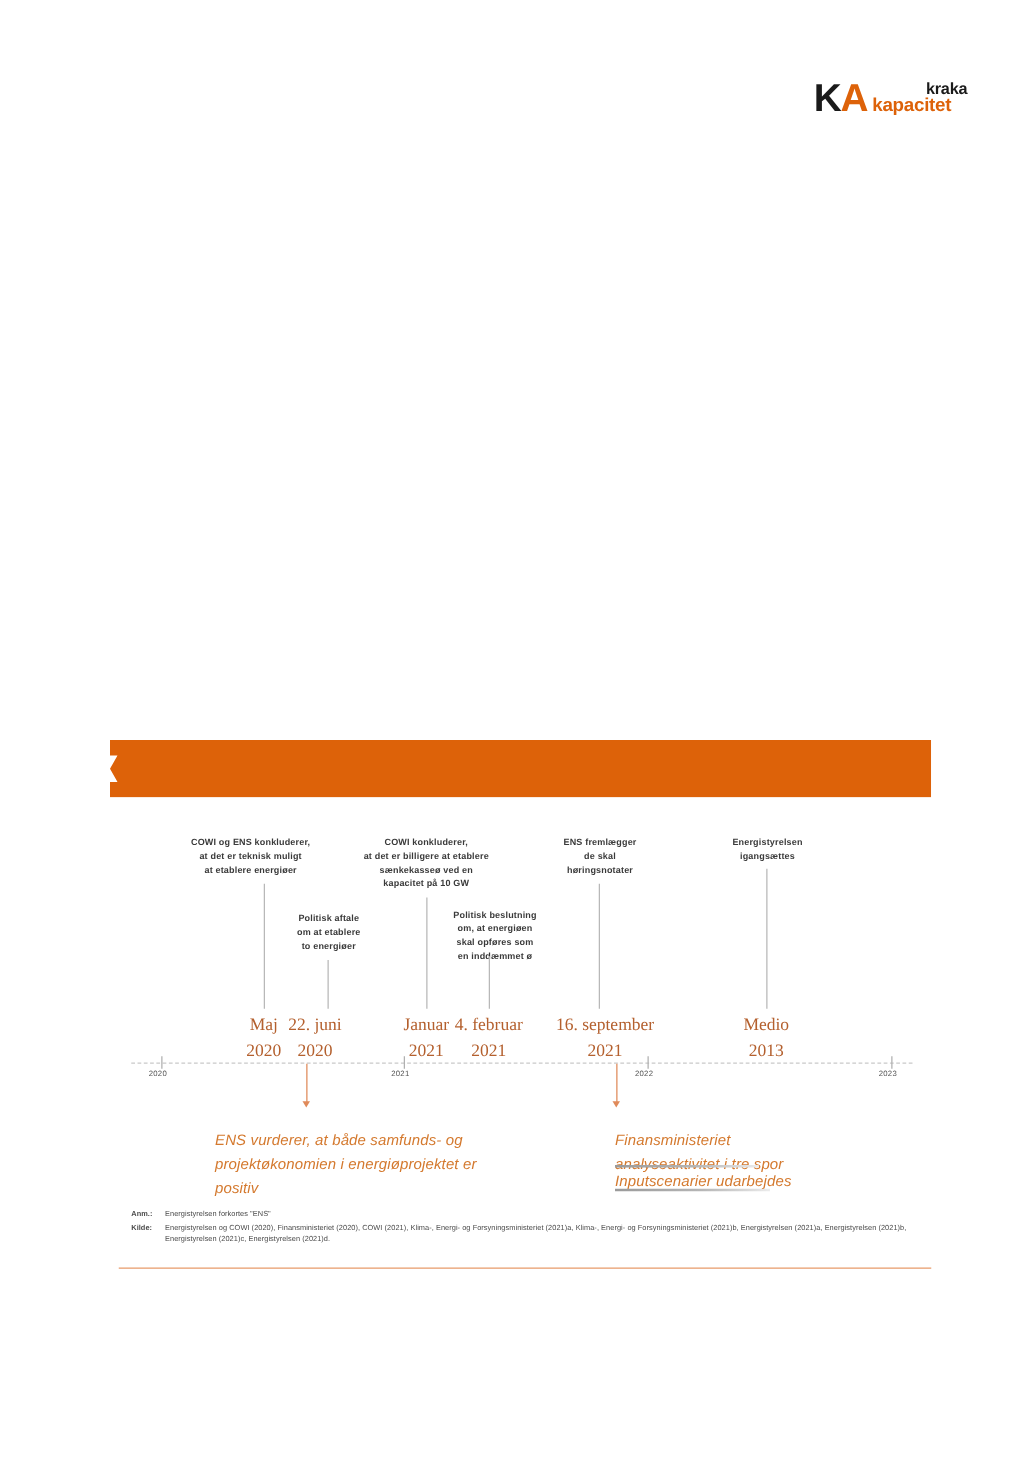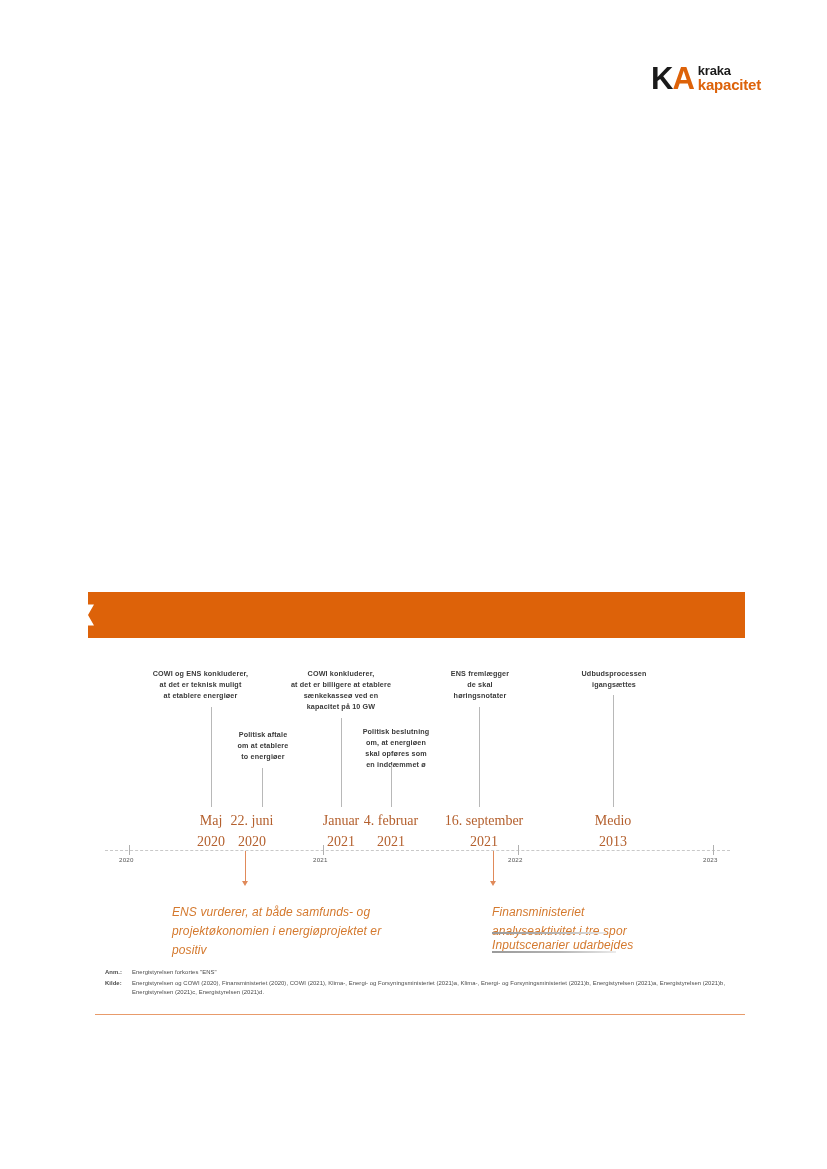--- a/index.html
+++ b/index.html
@@ -38,20 +38,21 @@
     margin-left: 4px;
     display: flex;
     flex-direction: column;
     line-height: 1.02;
   }
   #logo .w1 {
     color: #1a1a1a;
     font-weight: bold;
     font-size: 13px;
     letter-spacing: -0.2px;
+    margin-left: 43px;
   }
   #logo .w2 {
     color: #DD6209;
     font-weight: bold;
     font-size: 15px;
     letter-spacing: -0.2px;
   }
 
   
   #banner-wrap {
@@ -230,21 +231,21 @@
 at det er billigere at etablere
 sænkekasseø ved en
 kapacitet på 10 GW</div>
   <div class="event-label" style="left:344px; top:72px; width:104px;">Politisk beslutning
 om, at energiøen
 skal opføres som
 en inddæmmet ø</div>
   <div class="event-label" style="left:429px; top:14px; width:102px;">ENS fremlægger
 de skal
 høringsnotater</div>
-  <div class="event-label" style="left:562px; top:14px; width:104px;">Udbudsprocessen
+  <div class="event-label" style="left:562px; top:14px; width:104px;">Energistyrelsen
 igangsættes</div>
 
   <div class="stem" style="left:211px; top:52px; height:100px;"></div>
   <div class="stem" style="left:262px; top:113px; height:39px;"></div>
   <div class="stem" style="left:341px; top:63px; height:89px;"></div>
   <div class="stem" style="left:391px; top:110px; height:42px;"></div>
   <div class="stem" style="left:479px; top:52px; height:100px;"></div>
   <div class="stem" style="left:613px; top:40px; height:112px;"></div>
 
   <div class="date-label" style="left:181px; top:155px; width:60px;">Maj

